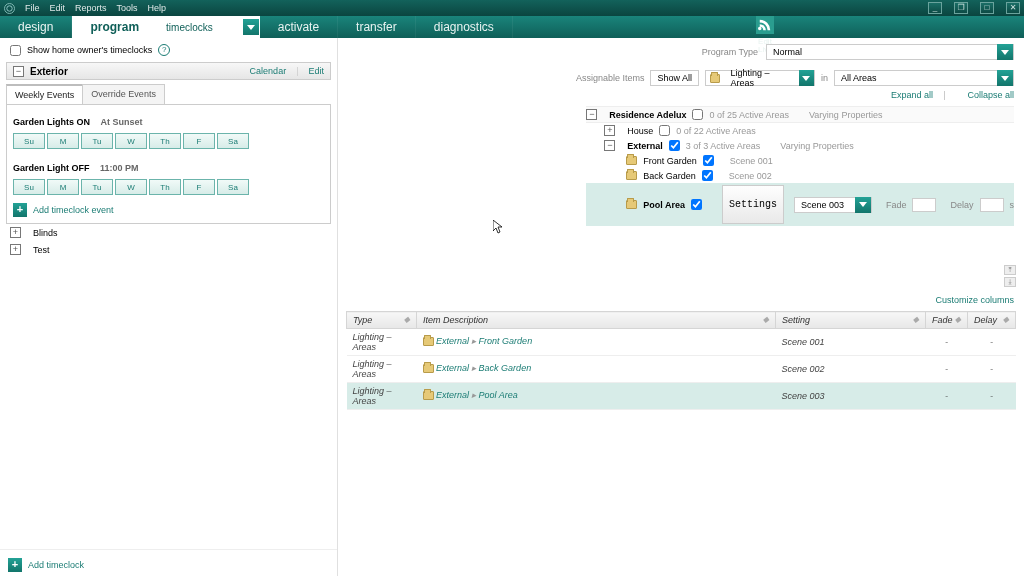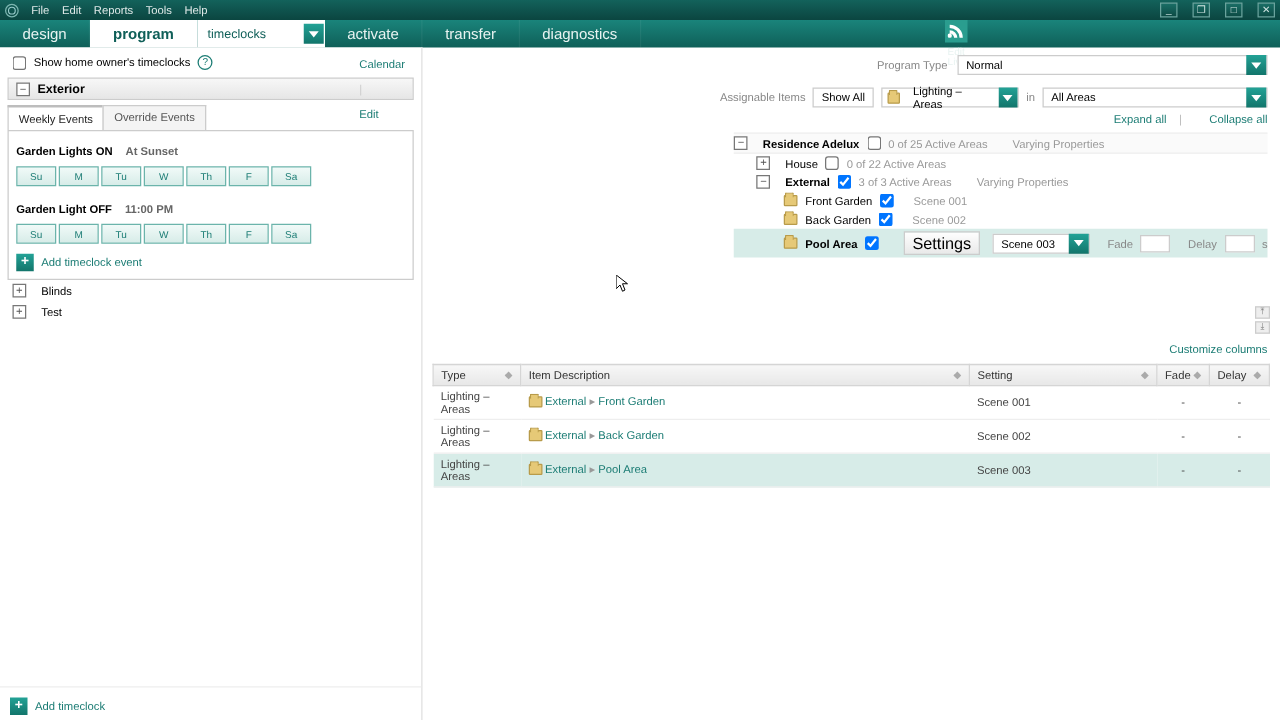--- a/index.html
+++ b/index.html
@@ -83,21 +83,21 @@
   }
   .sectionhead {
     height: 18px; background: linear-gradient(#f7f7f7,#e6e6e6);
     border: 1px solid var(--grey-border); margin: 0 6px;
     display: flex; align-items: center; font-size: 10px; padding: 0 6px;
   }
   .sectionhead .togglebox, .togglebox {
     width: 11px; height: 11px; border: 1px solid #777; background: #fff; margin-right: 6px;
     font-size: 9px; line-height: 9px; text-align: center; color: #555;
   }
-  .sectionhead .links { margin-left: auto; display: flex; gap: 10px; flex-direction: column; }
+  .sectionhead .links { margin-left: auto; display: flex; gap: 10px; }
   .sectionhead .links span { color: var(--teal-mid); font-size: 9px; }
   .subtabs { display: flex; margin: 4px 6px 0 6px; font-size: 9px; }
   .subtab {
     padding: 4px 8px; border: 1px solid var(--grey-border); border-bottom: none;
     background: #f4f4f4; color: #555;
   }
   .subtab.active { background: #fff; border-top: 2px solid #bdbdbd; color: #222; }
   .subtab + .subtab { margin-left: -1px; }
   .leftcontent {
     border: 1px solid var(--grey-border); margin: 0 6px; padding: 6px 6px;
@@ -143,32 +143,32 @@
   }
   .lnk { color: var(--teal-mid); font-size: 9px; padding-left: 12px; }
   .sep { color: #bbb; margin: 0 4px; }
   .treearea { padding: 2px 10px; }
   .treerowR { display: flex; align-items: center; font-size: 9px; gap: 6px; padding: 2px 0; }
   .treerowR.selected { background: var(--sel-row); }
   .chk { width: 11px; height: 11px; }
   .scenelabel { color: #999; }
   .settingsBtn {
     border: 1px solid var(--grey-border); background: linear-gradient(#fefefe,#e9e9e9);
-    font-size: 13px; padding: 1px 6px;
+    font-size: 10px; padding: 13px 6px; font-family: Liberation Mono, monospace;
   }
   .tinyinput { width: 24px; height: 14px; border: 1px solid var(--grey-border); background: #fff; font-size: 9px; }
 
   .spacer20 { height: 34px; }
   .vcontrols { display: flex; justify-content: flex-end; padding: 2px 8px; gap: 2px; flex-direction: column; align-items: flex-end; }
   .vbtn { width: 12px; height: 10px; background: #eee; border: 1px solid #ccc; font-size: 7px; line-height: 8px; text-align: center; color: #777; }
   .customize { font-size: 9px; color: var(--teal-mid); margin: 4px 10px 0 0; }
 
   
   table.grid {
-    width: calc(100% - 16px); margin: 4px 8px 0 8px; border-collapse: collapse; font-size: 9px;
+    width: calc(100% - 16px); margin: 4px 8px 0 8px; border-collapse: collapse; font-size: 9px; font-style: italic;
   }
   table.grid th {
     background: linear-gradient(#f7f7f7,#e7e7e7); border: 1px solid #d5d5d5;
     text-align: left; padding: 3px 6px; font-weight: normal; color: #333;
   }
   table.grid th .sort { float: right; color: #aaa; font-size: 8px; }
   table.grid td { border-bottom: 1px solid #eee; padding: 3px 6px; color: #444; }
   table.grid tr.sel td { background: var(--sel-row); }
   table.grid .linkcell { color: var(--teal-mid); }
   .breadcrumb-sep { color: #999; }

